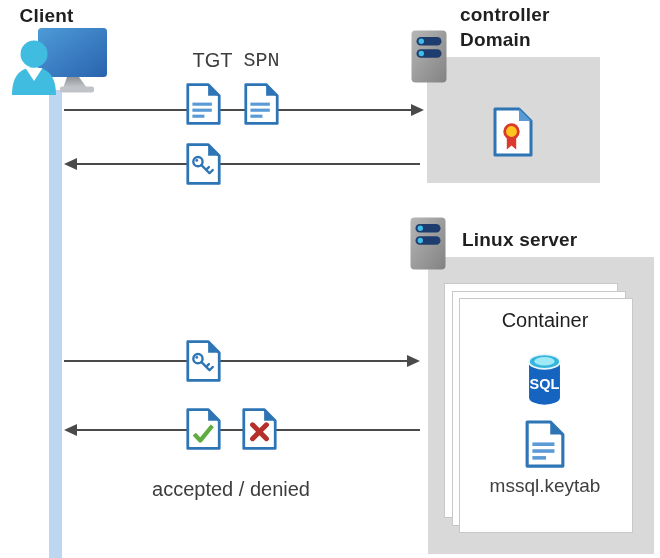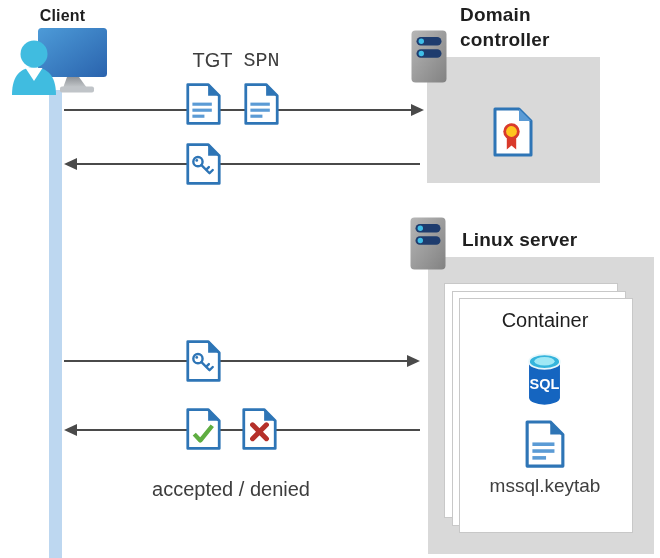--- a/index.html
+++ b/index.html
@@ -85,21 +85,21 @@
       <rect x="5.5" y="7" width="25" height="8.6" rx="4.3" fill="#1e3c6e"></rect>
       <rect x="5.5" y="19.2" width="25" height="8.6" rx="4.3" fill="#1e3c6e"></rect>
       <circle cx="10.3" cy="11.3" r="2.7" fill="#3fbee8"></circle>
       <circle cx="10.3" cy="23.5" r="2.7" fill="#3fbee8"></circle>
     </symbol>
   </defs>
 </svg>
 
 <div class="stage">
 
-  <div class="abs h-bold lbl-center" style="left:20px;top:3px;width:85px;font-size:16px;">Client</div>
+  <div class="abs h-bold lbl-center" style="left:4px;top:3px;width:85px;font-size:19px;">Client</div>
 
   <div class="abs lifeline"></div>
 
   <svg class="abs icon z5" style="left:8px;top:25px;" width="100" height="70" viewBox="0 0 100 70">
     <rect x="30" y="3" width="69" height="49" rx="3.5" fill="url(#monGrad)"></rect>
     <path d="M59 52 L55 63 H79 L71 52 Z" fill="url(#standGrad)"></path>
     <rect x="52" y="61.5" width="34" height="6" rx="2" fill="#c0c4c8"></rect>
     <circle cx="26" cy="29" r="13.5" fill="#40bce0"></circle>
     <path d="M4 70 C4 50 13 42.5 26 42.5 C39 42.5 48 50 48 70 Z" fill="#40bce0"></path>
     <path d="M17.5 43 L26 56 L34.5 43 Z" fill="#ffffff"></path>
@@ -139,22 +139,22 @@
       <use href="#sym-doc-x"></use>
     </svg>
 
   <div class="abs lbl lbl-center" style="left:145px;top:478px;width:172px;text-align:center;">accepted / denied</div>
 
   <div class="abs graybox" style="left:427px;top:57px;width:173px;height:126px;"></div>
   <svg class="abs icon" style="left:411px;top:30px;" width="36" height="53" viewBox="0 0 36 53">
       <use href="#sym-server"></use>
     </svg>
   <div class="abs h-bold" style="left:460px;top:2px;">
+    <div>controller</div>
     <div>Domain</div>
-    <div>controller</div>
   </div>
   <svg class="abs icon" style="left:492px;top:106px;" width="42" height="52" viewBox="0 0 42 52">
       <use href="#sym-cert"></use>
     </svg>
 
   <div class="abs graybox" style="left:428px;top:257px;width:226px;height:297px;"></div>
   <svg class="abs icon" style="left:410px;top:217px;" width="36" height="53" viewBox="0 0 36 53">
       <use href="#sym-server"></use>
     </svg>
   <div class="abs h-bold" style="left:462px;top:227px;">Linux server</div>

